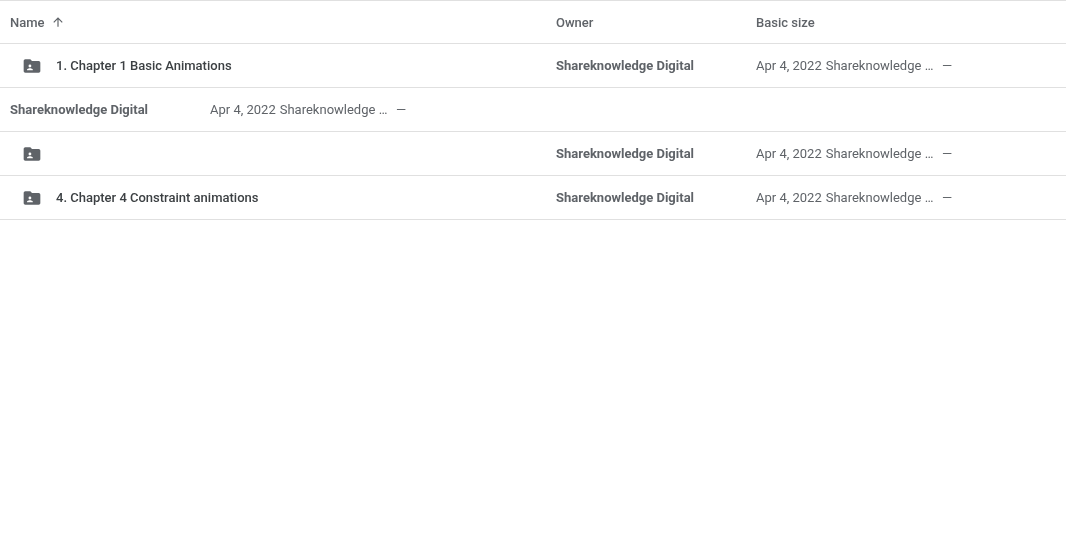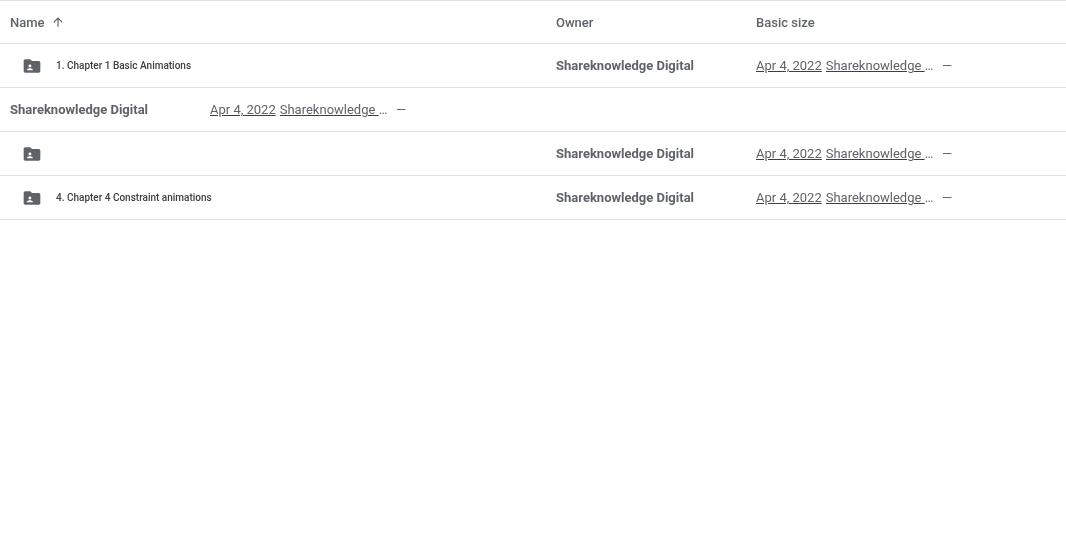--- a/index.html
+++ b/index.html
@@ -48,21 +48,20 @@
       white-space: nowrap;
       padding-right: 10px;
     }
     .col-modified {
       flex: 0 0 186px;
       display: flex;
       align-items: flex-start;
       overflow: hidden;
       white-space: nowrap;
       padding-right: 8px;
-      text-decoration: underline;
     }
     .col-size {
       flex: 1 1 auto;
       color: #5f6368;
       font-weight: 400;
       overflow: hidden;
       text-overflow: ellipsis;
       white-space: nowrap;
     }
     .header-label {
@@ -86,21 +85,21 @@
       flex-shrink: 0;
     }
     .folder-icon {
       width: 20px;
       height: 20px;
       flex-shrink: 0;
     }
     .item-name {
       color: #3c4043;
       font-weight: 500;
-      font-size: 10px;
+      font-size: 13px;
       overflow: hidden;
       text-overflow: ellipsis;
       white-space: nowrap;
     }
     .modified-date {
       color: #5f6368;
       font-weight: 400;
       margin-right: 4px;
       white-space: nowrap;
     }

